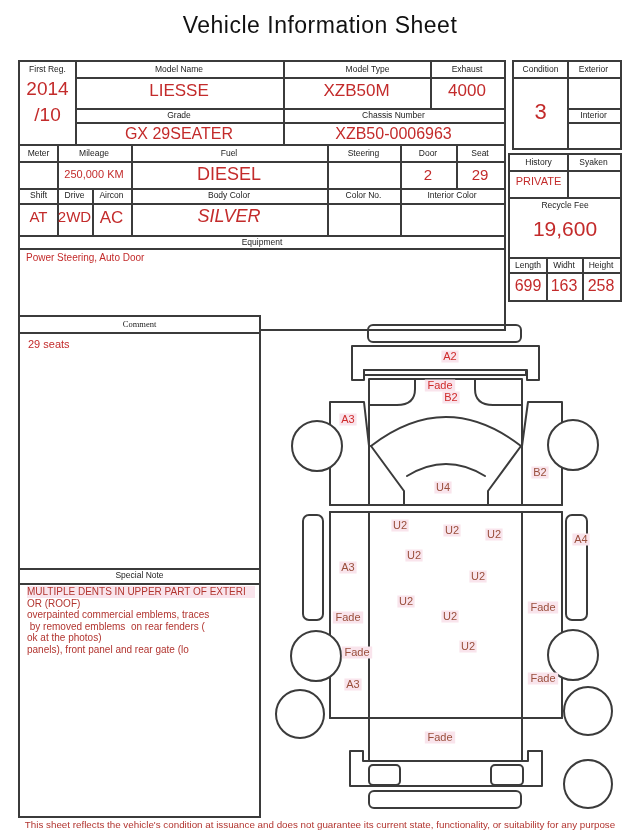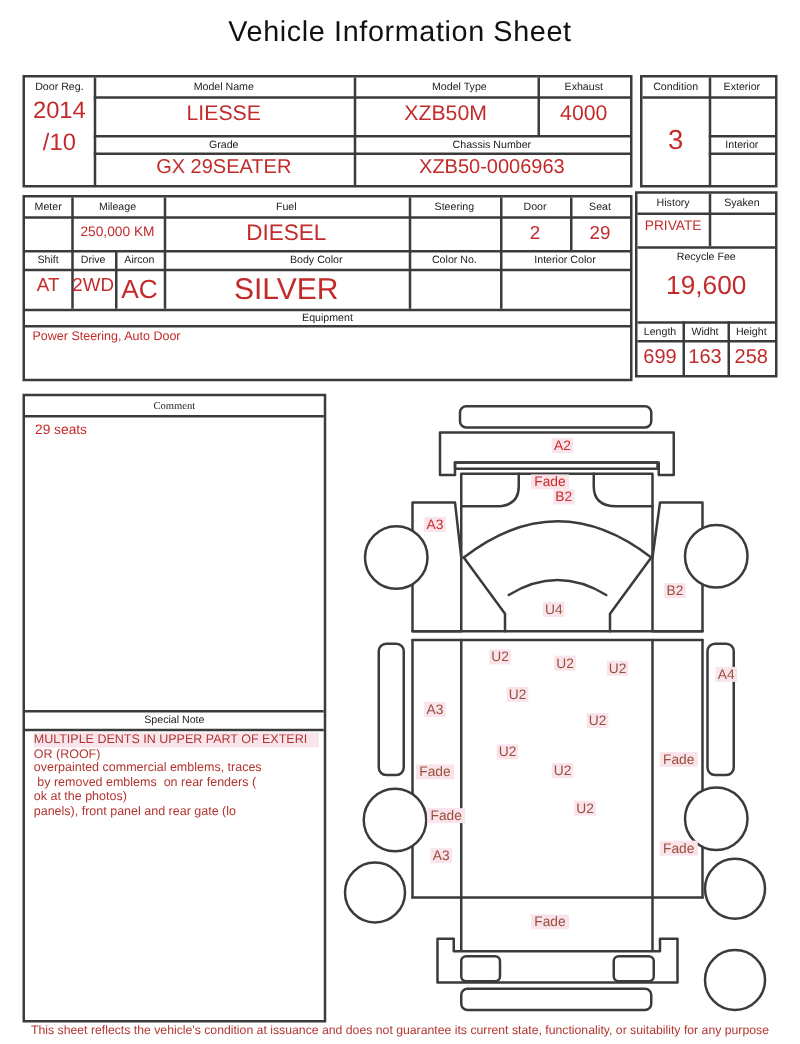--- a/index.html
+++ b/index.html
@@ -33,21 +33,21 @@
   <div id="title">Vehicle Information Sheet</div>
 
   <div class="box" style="left:18px;top:60px;width:488px;height:90px;">
     <div class="vl" style="left:55px;top:0;height:86px;"></div>
     <div class="vl" style="left:263px;top:0;height:86px;"></div>
     <div class="vl" style="left:410px;top:0;height:46px;"></div>
     <div class="hl" style="left:55px;top:15px;width:429px;"></div>
     <div class="hl" style="left:55px;top:46px;width:429px;"></div>
     <div class="hl" style="left:55px;top:60px;width:429px;"></div>
 
-    <div class="hdr" style="left:0;top:1px;width:55px;">Door Reg.</div>
+    <div class="hdr" style="left:0;top:1px;width:55px;">First Reg.</div>
     <div class="val" style="left:0;top:16px;width:55px;font-size:19px;">2014</div>
     <div class="val" style="left:0;top:42px;width:55px;font-size:19px;">/10</div>
 
     <div class="hdr" style="left:55px;top:1px;width:208px;">Model Name</div>
     <div class="val" style="left:55px;top:19px;width:208px;font-size:17px;">LIESSE</div>
 
     <div class="hdr" style="left:263px;top:1px;width:169px;">Model Type</div>
     <div class="val" style="left:263px;top:19px;width:147px;font-size:17px;">XZB50M</div>
 
     <div class="hdr" style="left:410px;top:1px;width:74px;">Exhaust</div>
@@ -65,21 +65,21 @@
     <div class="hl" style="left:0;top:15px;width:106px;"></div>
     <div class="hl" style="left:53px;top:46px;width:53px;"></div>
     <div class="hl" style="left:53px;top:60px;width:53px;"></div>
 
     <div class="hdr" style="left:0;top:1px;width:53px;">Condition</div>
     <div class="val" style="left:0;top:20px;width:53px;height:60px;line-height:60px;font-size:22px;">3</div>
     <div class="hdr" style="left:53px;top:1px;width:53px;">Exterior</div>
     <div class="hdr" style="left:53px;top:47px;width:53px;">Interior</div>
   </div>
 
-  <div class="box" style="left:18px;top:156px;width:488px;height:149px;">
+  <div class="box" style="left:18px;top:144px;width:488px;height:187px;">
     <div class="hl" style="left:0;top:15px;width:484px;"></div>
     <div class="hl" style="left:0;top:42px;width:484px;"></div>
     <div class="hl" style="left:0;top:57px;width:484px;"></div>
     <div class="hl" style="left:0;top:89px;width:484px;"></div>
     <div class="hl" style="left:0;top:102px;width:484px;"></div>
     <div class="vl" style="left:37px;top:0;height:42px;"></div>
     <div class="vl" style="left:111px;top:0;height:42px;"></div>
     <div class="vl" style="left:307px;top:0;height:42px;"></div>
     <div class="vl" style="left:380px;top:0;height:42px;"></div>
     <div class="vl" style="left:436px;top:0;height:42px;"></div>
@@ -97,28 +97,28 @@
     <div class="hdr" style="left:436px;top:1px;width:48px;">Seat</div>
 
     <div class="val" style="left:37px;top:22px;width:74px;font-size:11px;">250,000 KM</div>
     <div class="val" style="left:111px;top:18px;width:196px;font-size:18px;">DIESEL</div>
     <div class="val" style="left:380px;top:20px;width:56px;font-size:15px;">2</div>
     <div class="val" style="left:436px;top:20px;width:48px;font-size:15px;">29</div>
 
     <div class="hdr" style="left:0;top:43px;width:37px;">Shift</div>
     <div class="hdr" style="left:37px;top:43px;width:35px;">Drive</div>
     <div class="hdr" style="left:72px;top:43px;width:39px;">Aircon</div>
-    <div class="hdr" style="left:111px;top:43px;width:196px;padding-left:24px;">Body Color</div>
+    <div class="hdr" style="left:111px;top:43px;width:196px;">Body Color</div>
     <div class="hdr" style="left:307px;top:43px;width:73px;">Color No.</div>
     <div class="hdr" style="left:380px;top:43px;width:104px;">Interior Color</div>
 
     <div class="val" style="left:0;top:62px;width:37px;font-size:15px;">AT</div>
     <div class="val" style="left:37px;top:62px;width:35px;font-size:15px;">2WD</div>
-    <div class="val" style="left:72px;top:62px;width:39px;font-size:21px;">AC</div>
-    <div class="val" style="left:111px;top:60px;width:196px;font-size:24px;">SILVER</div>
+    <div class="val" style="left:72px;top:62px;width:39px;font-size:17px;">AC</div>
+    <div class="val" style="left:111px;top:60px;width:196px;font-size:18px;font-style:italic;">SILVER</div>
 
     <div class="hdr" style="left:0;top:90px;width:484px;">Equipment</div>
     <div class="val" style="left:6px;top:106px;width:400px;font-size:10px;text-align:left;">Power Steering, Auto Door</div>
   </div>
 
   <div class="box" style="left:508px;top:153px;width:114px;height:149px;">
     <div class="vl" style="left:57px;top:0;height:42px;"></div>
     <div class="hl" style="left:0;top:15px;width:110px;"></div>
     <div class="hl" style="left:0;top:42px;width:110px;"></div>
     <div class="hl" style="left:0;top:102px;width:110px;"></div>

